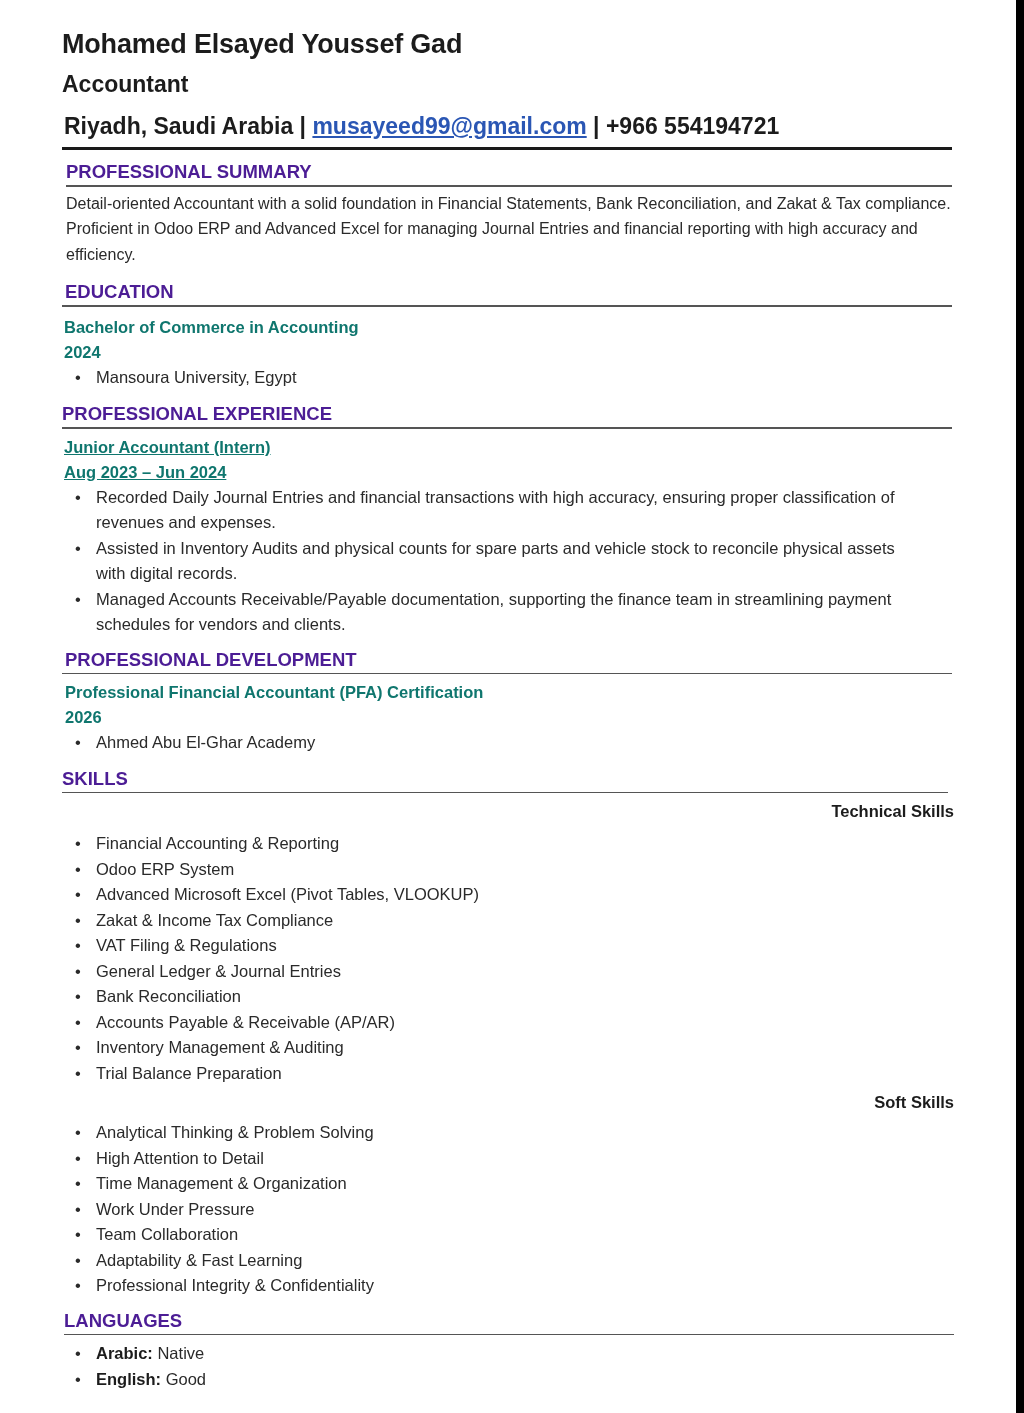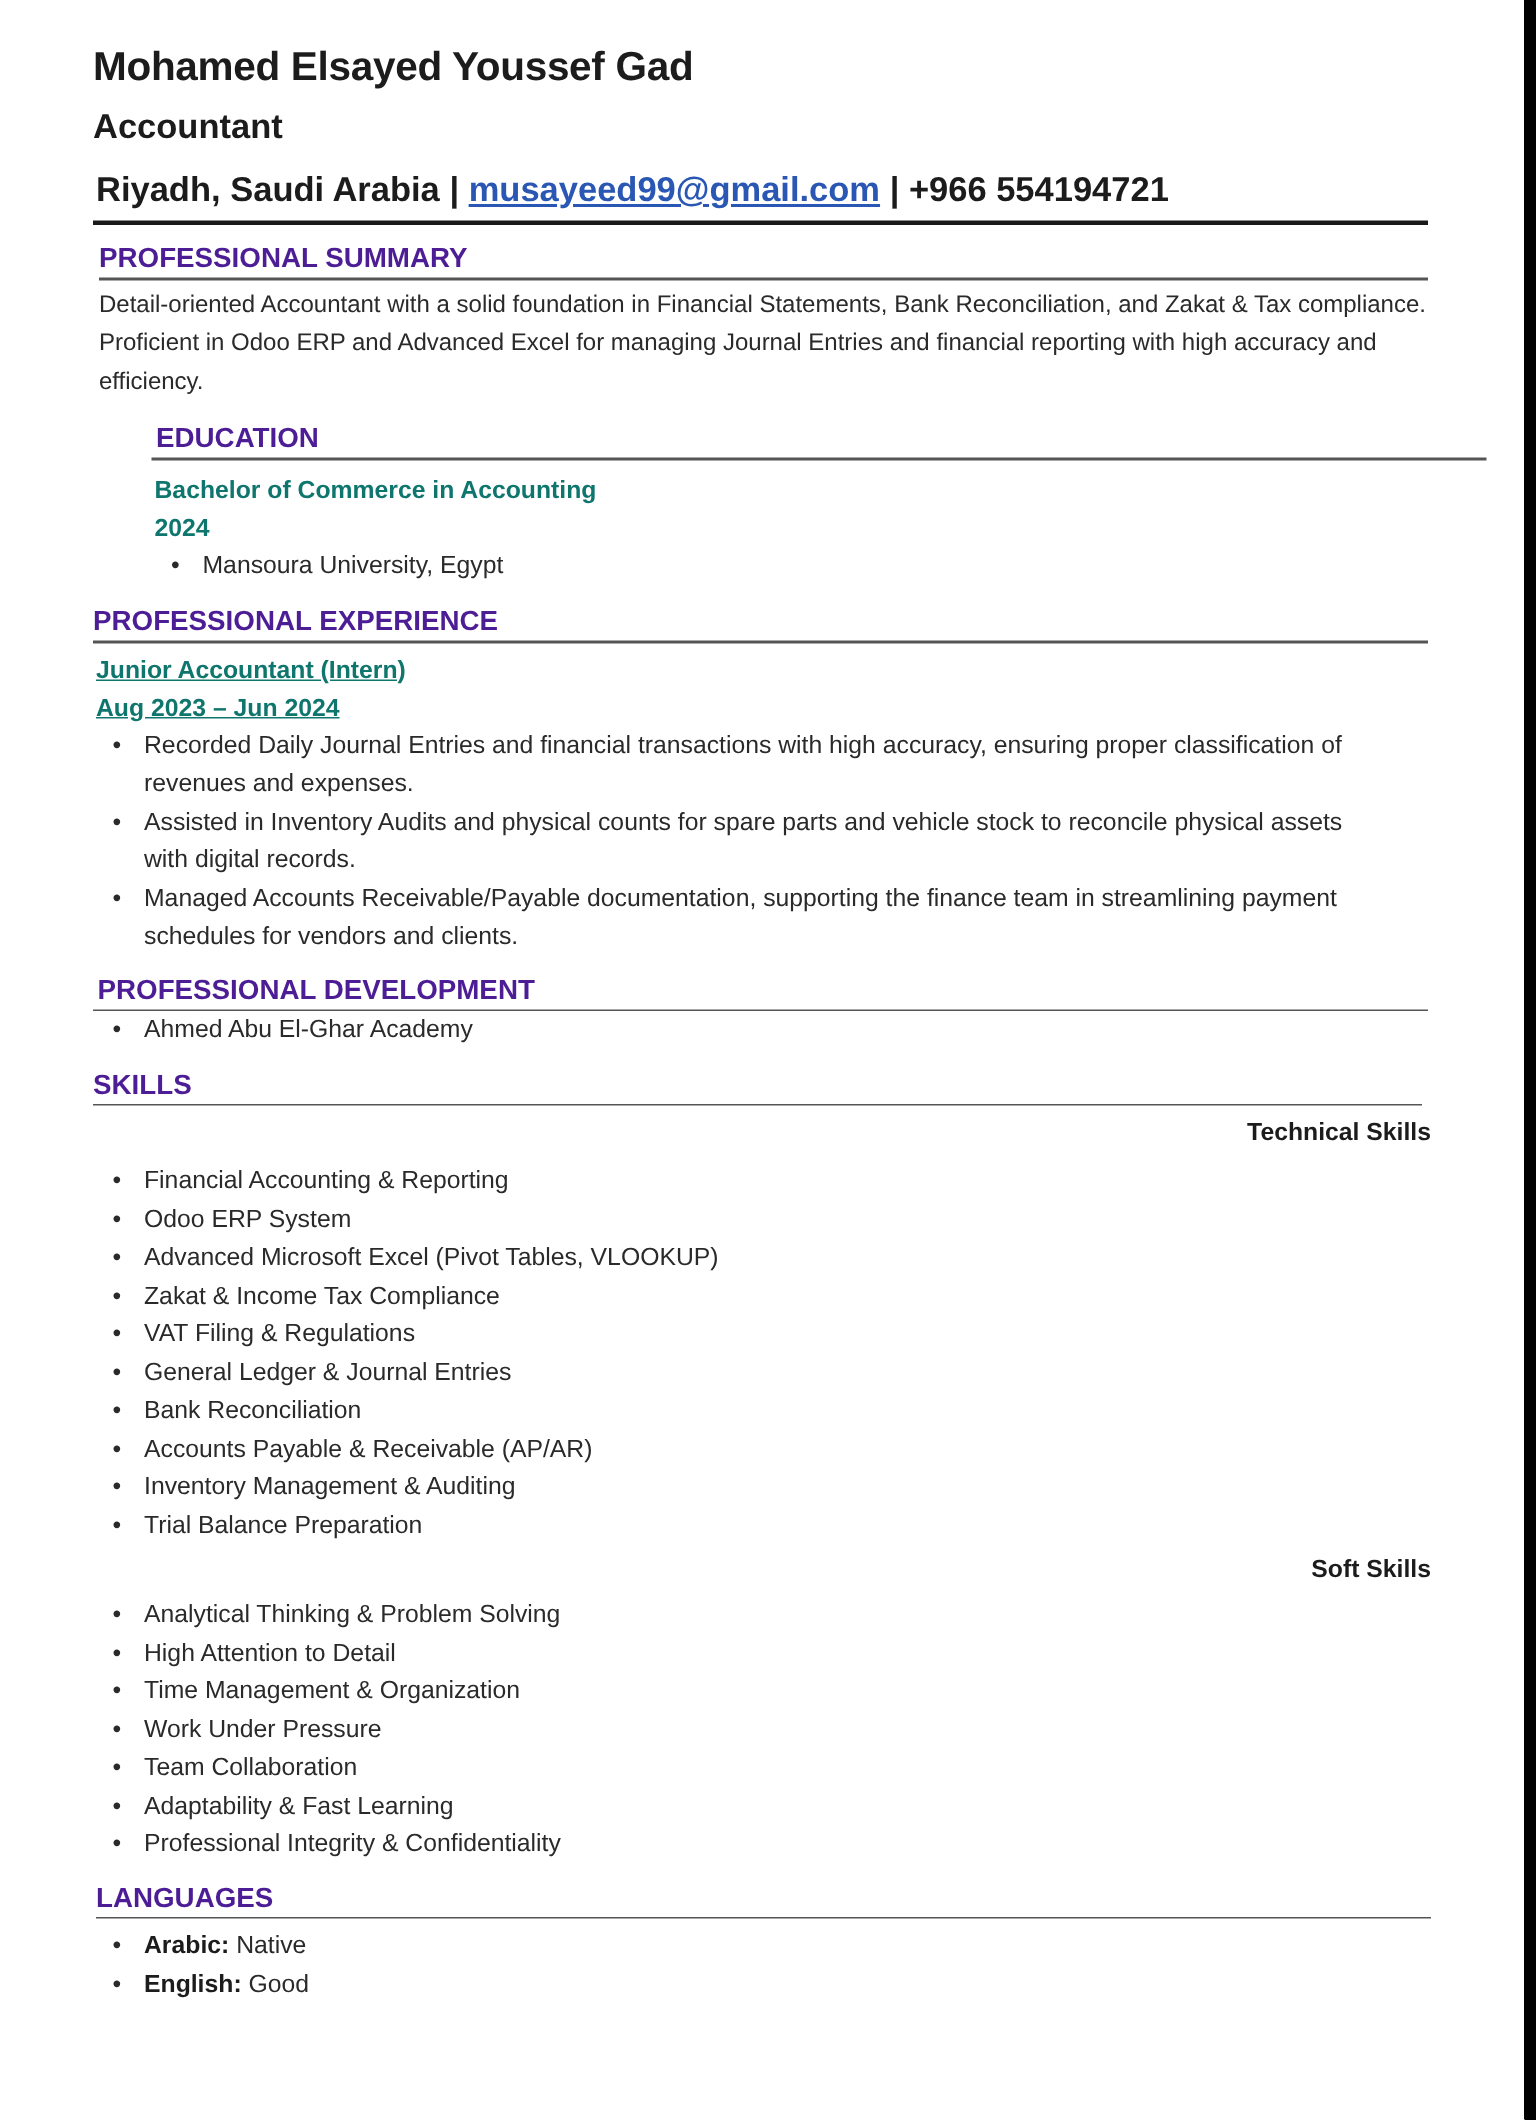--- a/index.html
+++ b/index.html
@@ -161,21 +161,21 @@
     </div>
     <div class="header-rule"></div>
   </div>
 
   <div class="section" style="margin-top:10px;">
     <div class="section-title" style="padding-left:4px;">PROFESSIONAL SUMMARY</div>
     <div class="section-rule" style="margin-left:4px; width:886px;"></div>
     <div class="summary">Detail-oriented Accountant with a solid foundation in Financial Statements, Bank Reconciliation, and Zakat &amp; Tax compliance. Proficient in Odoo ERP and Advanced Excel for managing Journal Entries and financial reporting with high accuracy and efficiency.</div>
   </div>
 
-  <div class="section" style="margin-top:13px;margin-left:39px;">
+  <div class="section" style="margin-top:13px;">
     <div class="section-title">EDUCATION</div>
     <div class="section-rule"></div>
     <div class="entry-head">
       <span class="left">Bachelor of Commerce in Accounting</span>
       <span>2024</span>
     </div>
     <ul class="bullets">
       <li><span class="bullet">•</span><span>Mansoura University, Egypt</span></li>
     </ul>
   </div>
@@ -190,20 +190,24 @@
     <ul class="bullets exp-list">
       <li><span class="bullet">•</span><span>Recorded Daily Journal Entries and financial transactions with high accuracy, ensuring proper classification of revenues and expenses.</span></li>
       <li><span class="bullet">•</span><span>Assisted in Inventory Audits and physical counts for spare parts and vehicle stock to reconcile physical assets with digital records.</span></li>
       <li><span class="bullet">•</span><span>Managed Accounts Receivable/Payable documentation, supporting the finance team in streamlining payment schedules for vendors and clients.</span></li>
     </ul>
   </div>
 
   <div class="section" style="margin-top:10px;">
     <div class="section-title">PROFESSIONAL DEVELOPMENT</div>
     <div class="section-rule"></div>
+    <div class="entry-head" style="margin-top:6px; padding-left:3px;">
+      <span class="left" style="width:661px;">Professional Financial Accountant (PFA) Certification</span>
+      <span>2026</span>
+    </div>
     <ul class="bullets">
       <li><span class="bullet">•</span><span>Ahmed Abu El-Ghar Academy</span></li>
     </ul>
   </div>
 
   <div class="section" style="margin-top:11px;">
     <div class="section-title" style="padding-left:0px;">SKILLS</div>
     <div class="section-rule" style="width:886px;"></div>
     <div class="skill-sub">Technical Skills</div>
     <ul class="bullets">

